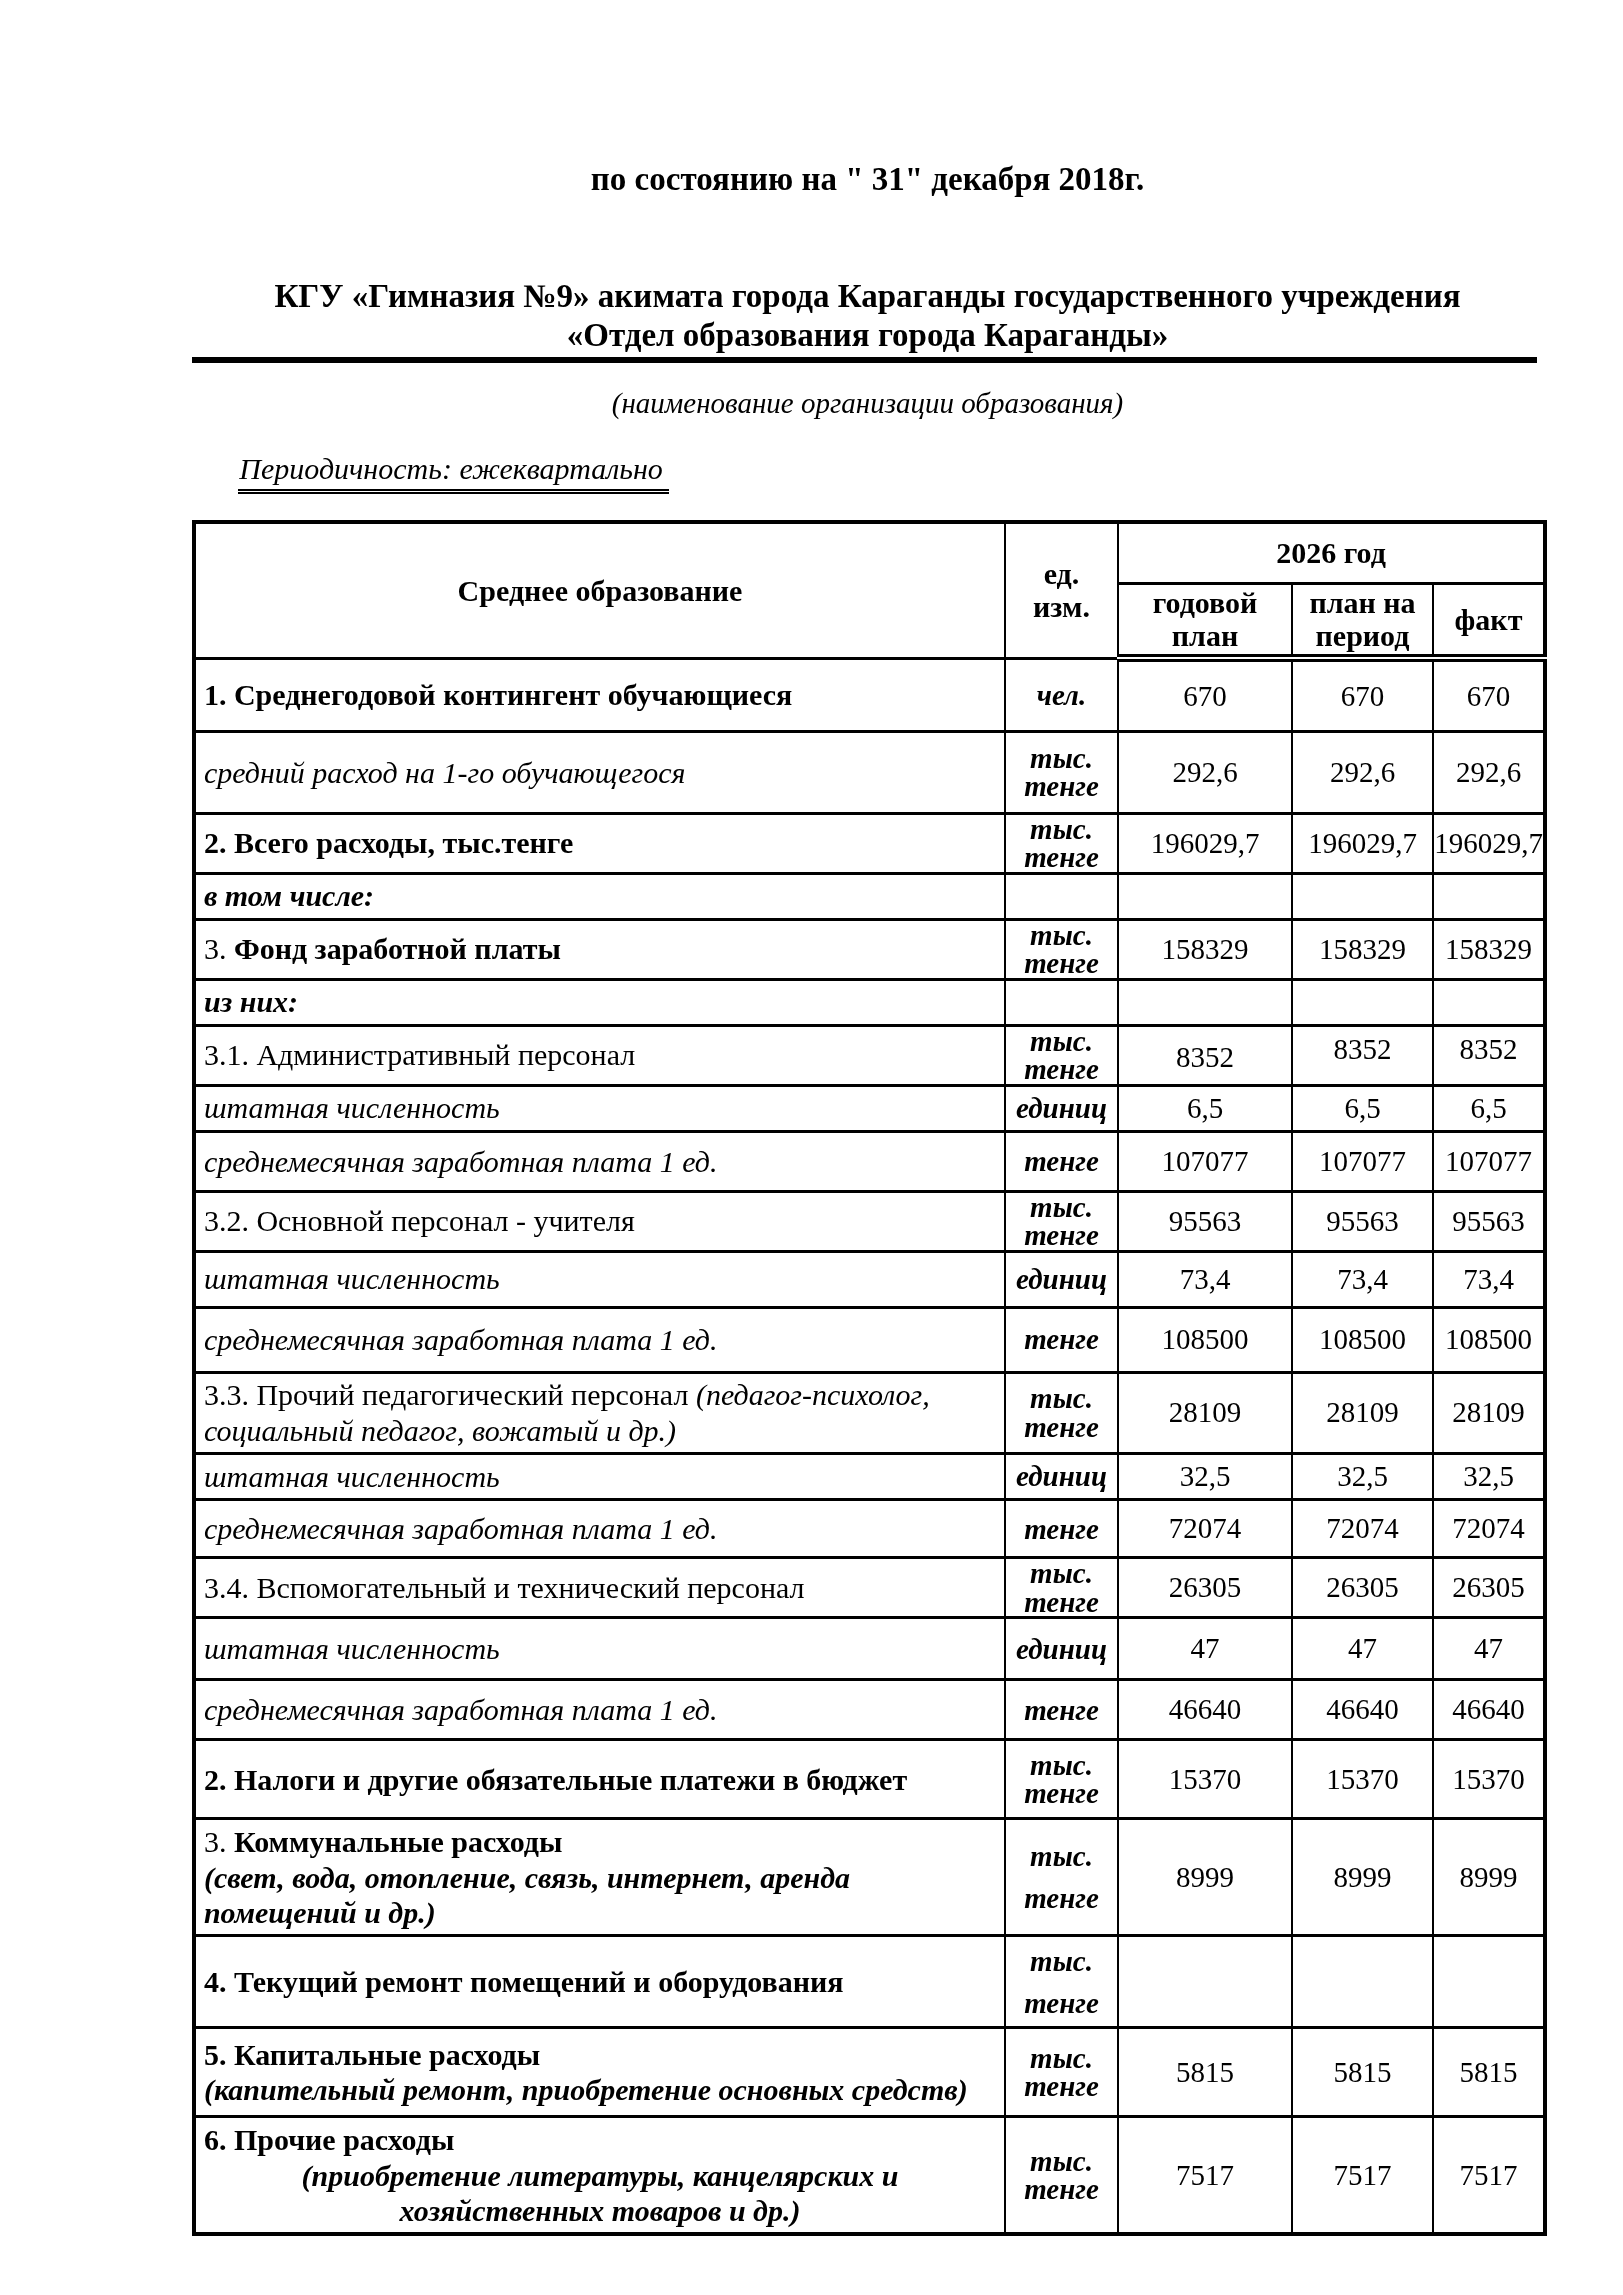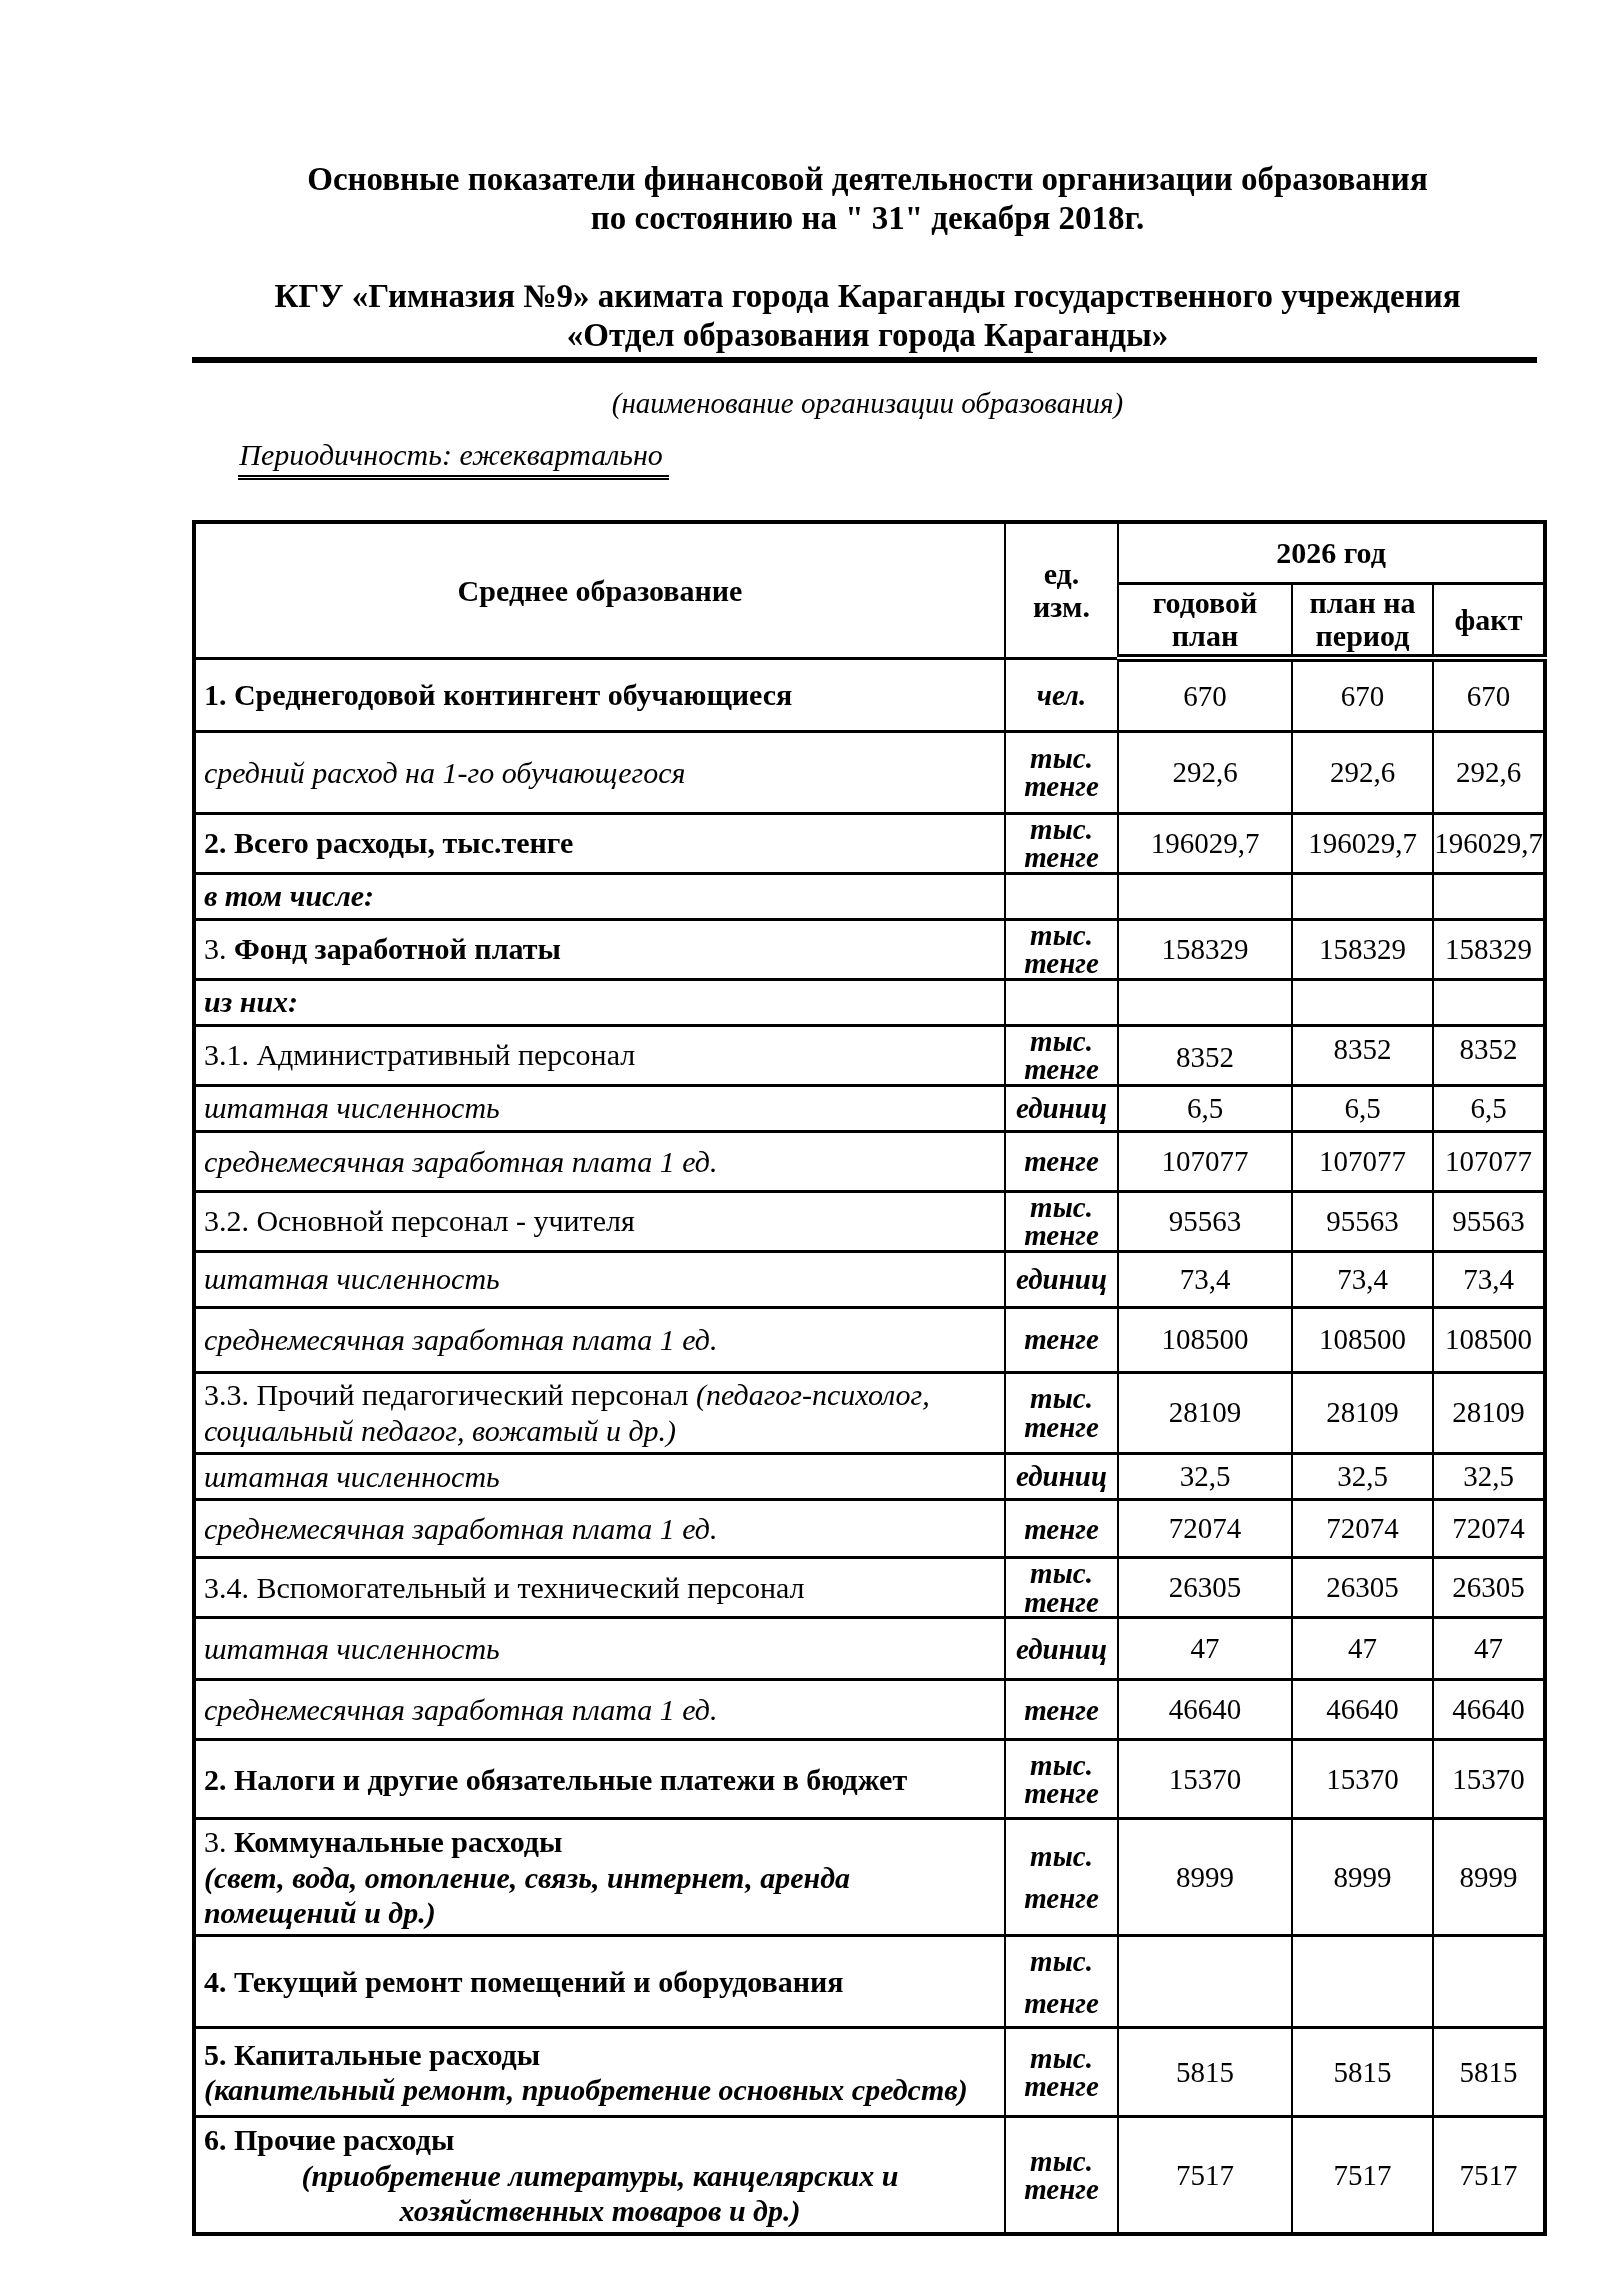--- a/index.html
+++ b/index.html
@@ -22,21 +22,21 @@
   }
   .rule{
     position:absolute; top:357px; left:192px; width:1345px; height:5.9px;
     background:#000;
   }
   .org-caption{
     position:absolute; top:387px; left:192px; width:1351px;
     text-align:center; font-style:italic; font-size:29px;
   }
   .periodicity{
-    position:absolute; top:438px; left:238px;
+    position:absolute; top:452px; left:238px;
     font-style:italic; font-size:30px; line-height:34px;
     border-bottom:5.9px double #000; padding:0 6.5px 3.3px 1.3px;
     display:inline-block;
   }
   table.fin-table{
     position:absolute; top:520px; left:192px; width:1351px;
     border-collapse:collapse; table-layout:fixed;
     border:4.6px solid #000;
   }
   .fin-table th,.fin-table td{
@@ -72,21 +72,20 @@
   }
   td.val.vb{vertical-align:bottom; padding-bottom:9.2px;}
   td.val.vt{vertical-align:top; padding-top:6.5px;}
 </style>
 </head>
 <body>
 
 <div class="page">
 
   <div class="title">
-    <div>Основные показатели финансовой деятельности организации образования</div>
     <div>по состоянию на " 31" декабря 2018г.</div>
   </div>
 
   <div class="org">
     <div>КГУ «Гимназия №9» акимата города Караганды государственного учреждения</div>
     <div>«Отдел образования города Караганды»</div>
   </div>
 
   <div class="rule"></div>
 

